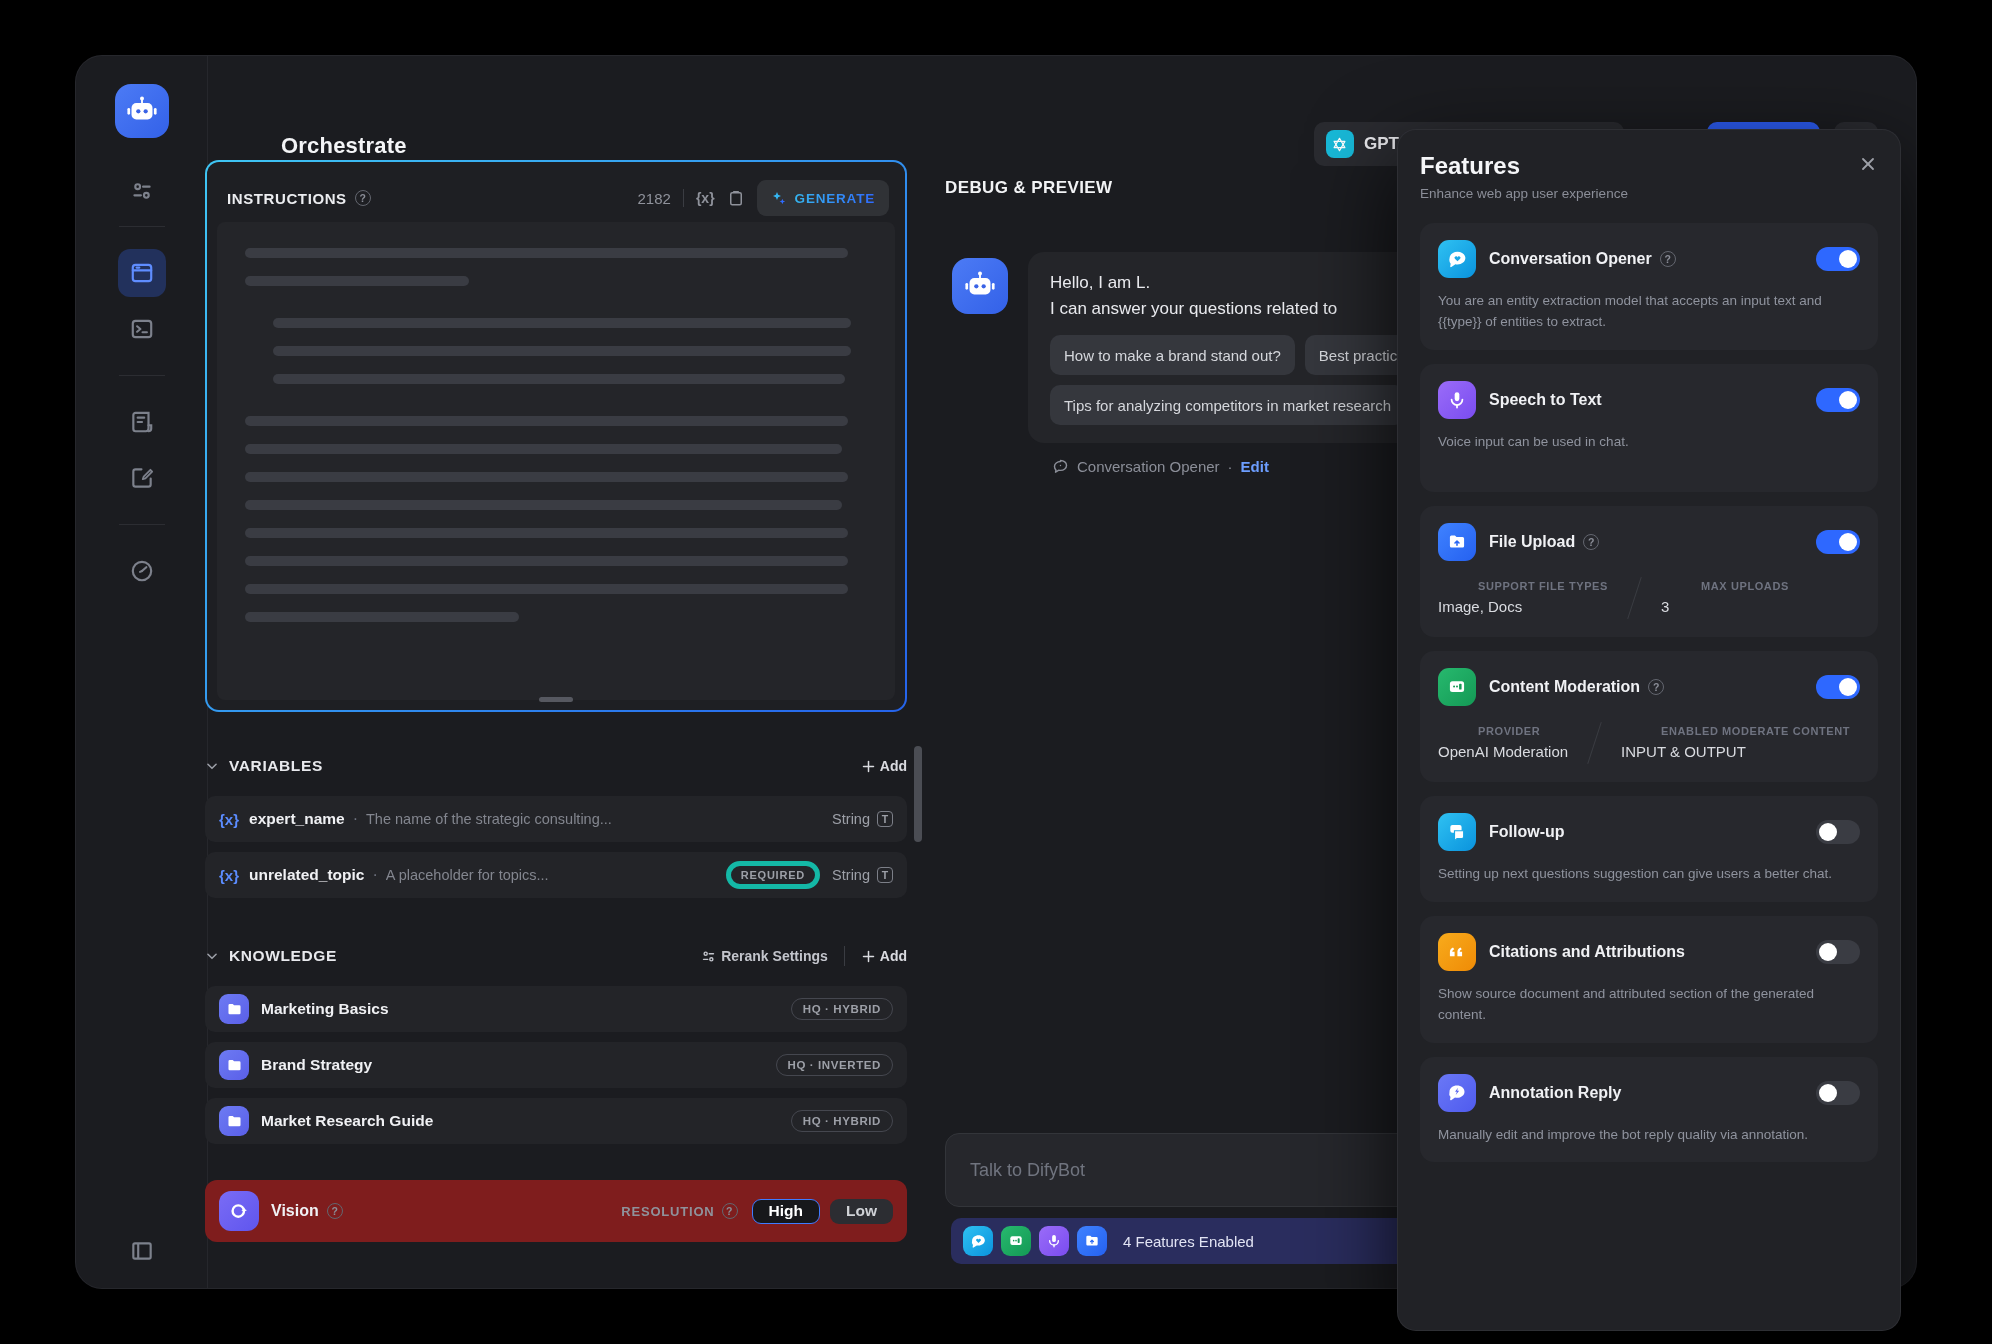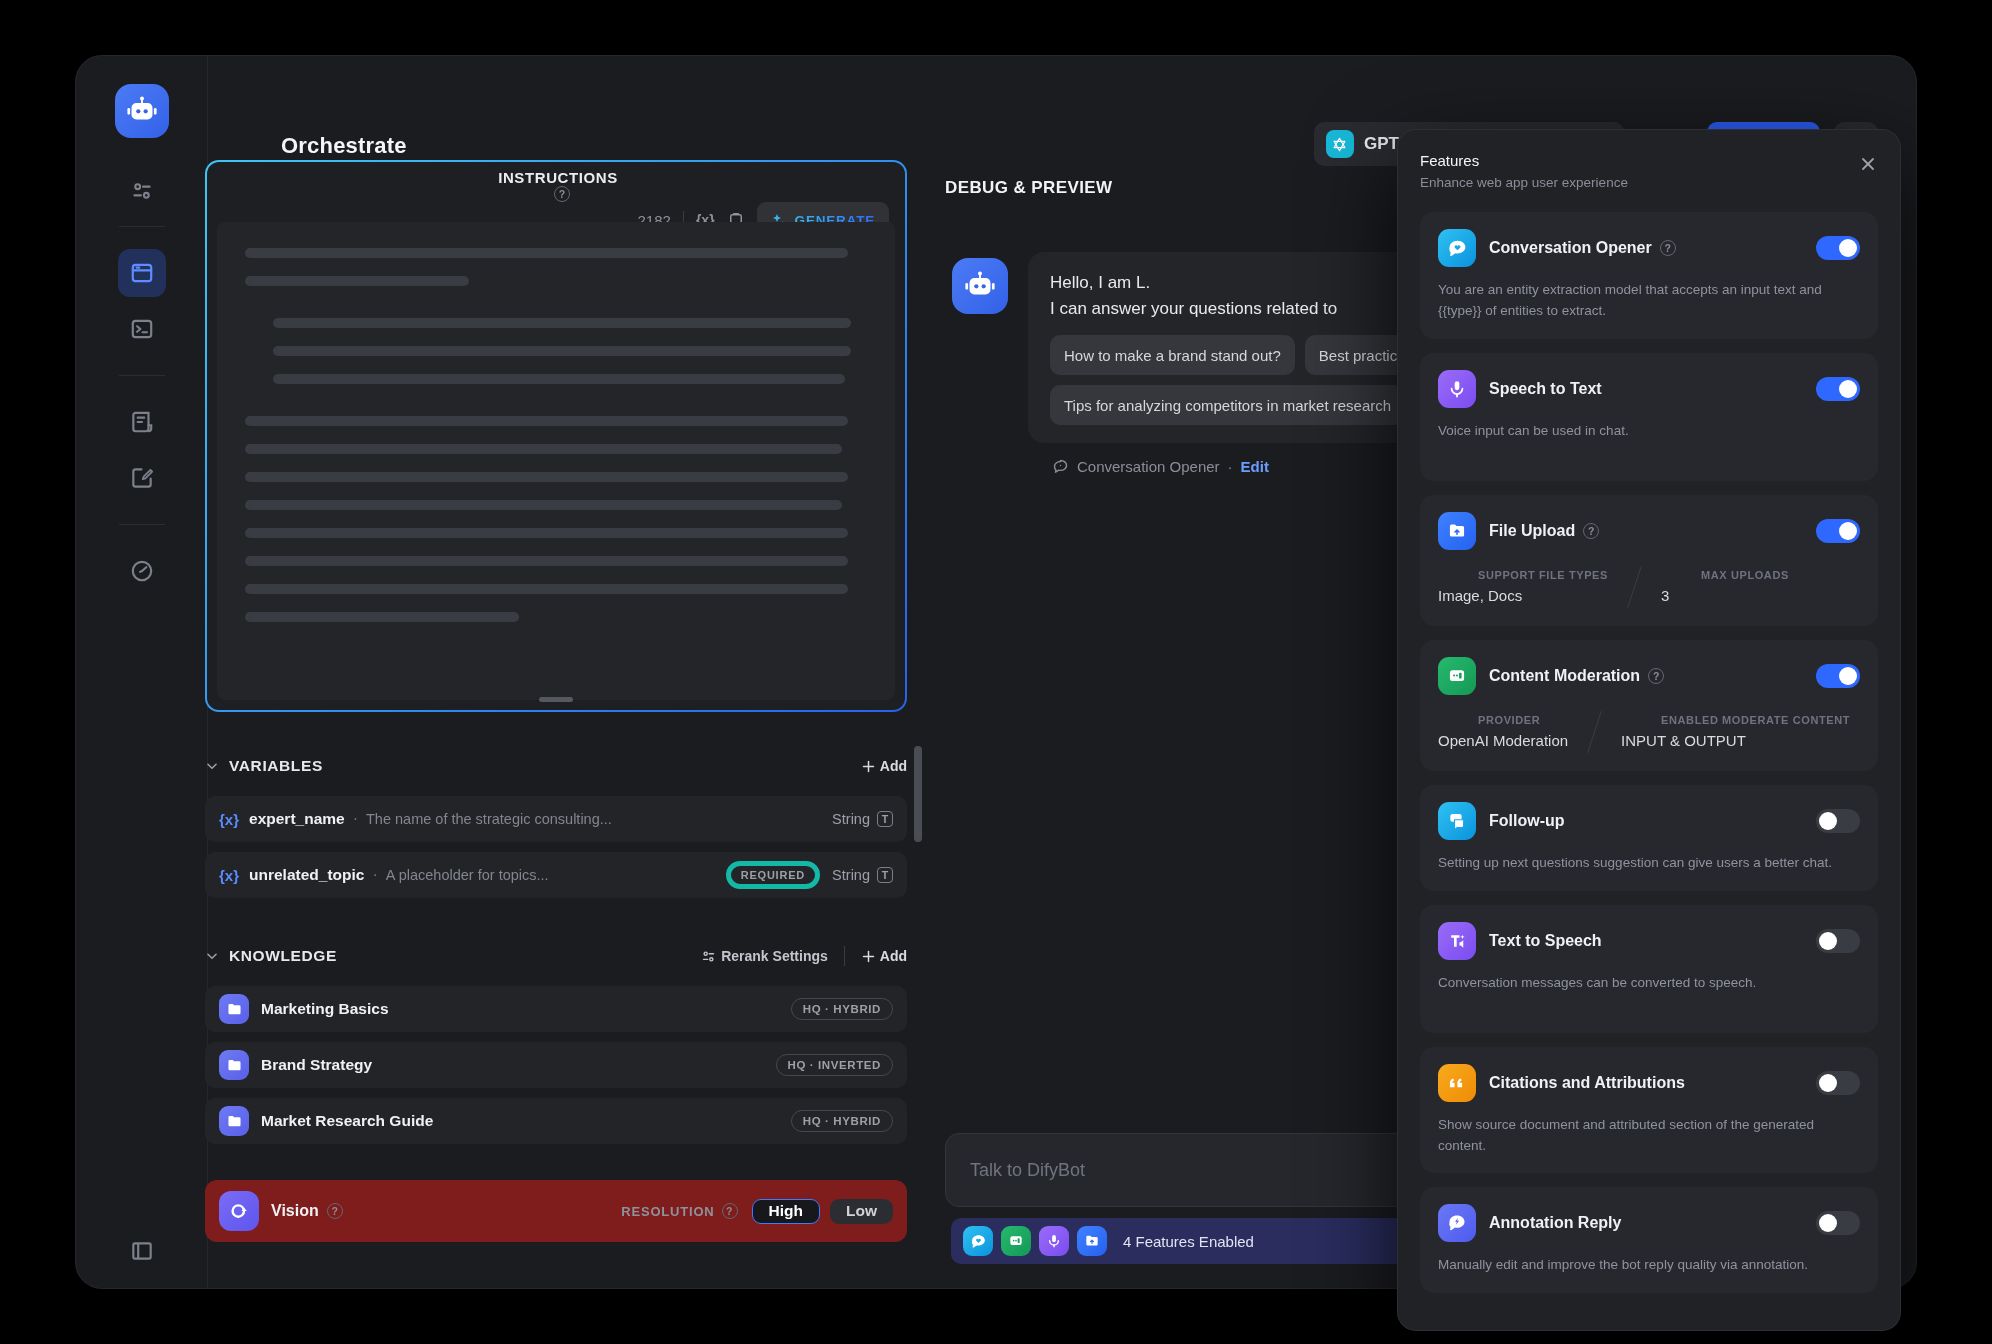--- a/index.html
+++ b/index.html
@@ -38,21 +38,21 @@
   .icon-btn.boxed { background:#2a2b30; width:44px; height:44px; }
   .vdiv { width:1px; height:26px; background:#3a3c42; }
   .publish-btn { height:44px; padding:0 18px; border-radius:10px; background:#2c5cf2; color:#fff;
     font-size:15.5px; font-weight:700; display:flex; align-items:center; gap:8px; }
 
   
   .left-col { position:absolute; left:129px; top:104px; width:702px; }
   .card-outline { border-radius:14px; padding:2px;
     background:linear-gradient(135deg,#3fc6f4,#2563eb); }
   .instructions { background:#1e1f23; border-radius:12px; height:548px; position:relative; overflow:hidden; }
-  .ins-head { height:56px; display:flex; align-items:center; padding:7px 16px 0 20px;flex-direction:column; }
+  .ins-head { height:56px; display:flex; align-items:center; padding:16px 16px 0 20px; }
   .ins-title { font-size:15px; font-weight:700; letter-spacing:.6px; color:#ecedf0; }
   .ins-right { margin-left:auto; display:flex; align-items:center; gap:12px; }
   .ins-count { font-size:15px; color:#8f929b; }
   .tool-ic { color:#8f929b; display:flex; }
   .gen-btn { height:36px; background:#303236; border-radius:9px; padding:0 14px; display:flex; align-items:center; gap:8px; }
   .gen-label { font-size:13.5px; font-weight:700; letter-spacing:.8px;
     background:linear-gradient(90deg,#35b5f0,#2f6bff); -webkit-background-clip:text; background-clip:text; color:transparent; }
   .ins-body { position:absolute; left:10px; right:10px; top:60px; bottom:10px; background:#242529; border-radius:8px; padding:26px 28px; }
   .sk-line { height:10px; border-radius:5px; background:#3a3c43; margin-top:18px; }
   .sk-line:first-child { margin-top:0; }
@@ -108,21 +108,21 @@
     border:1px solid #33353a; border-radius:14px; display:flex; align-items:center; padding:0 24px; }
   .chat-ph { color:#70747f; font-size:18px; }
   .feat-bar { position:absolute; left:875px; top:1162px; width:562px; height:46px; background:#2a2d5e;
     border-radius:10px; display:flex; align-items:center; padding:0 12px; gap:8px; }
   .mini-ic { width:30px; height:30px; border-radius:9px; display:flex; align-items:center; justify-content:center; flex:none; }
   .feat-count { color:#e2e4f4; font-size:15px; margin-left:8px; }
 
   
   .features-panel { position:absolute; left:1398px; top:130px; width:502px; height:1200px; background:#212226;
     border-radius:18px; box-shadow:0 0 0 1px #2e2f34, 0 30px 90px rgba(0,0,0,.8); padding:22px; overflow:hidden; z-index:5; }
-  .fp-title { font-size:15px; font-weight:400; color:#f5f6f8; }
+  .fp-title { font-size:24px; font-weight:700; color:#f5f6f8; }
   .fp-sub { font-size:13.5px; color:#8b8e98; margin-top:6px; }
   .fp-close { position:absolute; right:22px; top:24px; color:#9da0a8; width:20px; height:20px; display:flex; }
   .fcard { margin-top:14px; background:#27282d; border-radius:14px; padding:17px 18px; }
   .fcard-head { display:flex; align-items:center; }
   .f-ic { width:38px; height:38px; border-radius:11px; display:flex; align-items:center; justify-content:center; flex:none; }
   .f-title { font-size:16px; font-weight:700; color:#f0f1f4; margin-left:13px; }
   .f-toggle { margin-left:auto; }
   .switch { position:relative; width:44px; height:24px; border-radius:12px; background:#3a3c43; flex:none; }
   .switch::after { content:""; position:absolute; top:3px; left:3px; width:18px; height:18px; border-radius:50%; background:#fff; }
   .switch.on { background:#2e68ff; }
@@ -637,34 +637,20 @@
             <rect x="4" y="3.5" width="13.5" height="9.5" rx="2.5" fill="#fff"></rect>
             <path d="M9 10.5h11v7a2.5 2.5 0 0 1-2.5 2.5H12l-3 2.4z" fill="#fff" stroke="#1aa7e5" stroke-width="1.4"></path>
           </svg>
       </div>
       <span class="f-title">Follow-up</span>
       <div class="switch f-toggle"></div>
     </div>
     <div class="f-desc">Setting up next questions suggestion can give users a better chat.</div>
   </div>
 
-  <div class="fcard">
-    <div class="fcard-head">
-      <div class="f-ic c-purple">
-        <svg width="20" height="20" viewBox="0 0 24 24">
-            <path d="M5 5h10v3h-3.4v11H8.4V8H5z" fill="#fff"></path>
-            <path d="M16.5 13.5l3-2.5v9l-3-2.5h-1.5v-4z" fill="#fff"></path>
-            <path d="M18.5 4.5l.7 1.8 1.8.7-1.8.7-.7 1.8-.7-1.8-1.8-.7 1.8-.7z" fill="#fff"></path>
-          </svg>
-      </div>
-      <span class="f-title">Text to Speech</span>
-      <div class="switch f-toggle"></div>
-    </div>
-    <div class="f-desc pad">Conversation messages can be converted to speech.</div>
-  </div>
 
   <div class="fcard">
     <div class="fcard-head">
       <div class="f-ic c-orange">
         <svg width="20" height="20" viewBox="0 0 24 24">
             <path d="M7.2 6.5c-2.3.8-3.7 2.7-3.7 5.3V17h5.6v-5.2H6.3c.1-1.5 1-2.6 2.4-3.1zM16.2 6.5c-2.3.8-3.7 2.7-3.7 5.3V17h5.6v-5.2h-2.8c.1-1.5 1-2.6 2.4-3.1z" fill="#fff"></path>
           </svg>
       </div>
       <span class="f-title">Citations and Attributions</span>
       <div class="switch f-toggle"></div>

